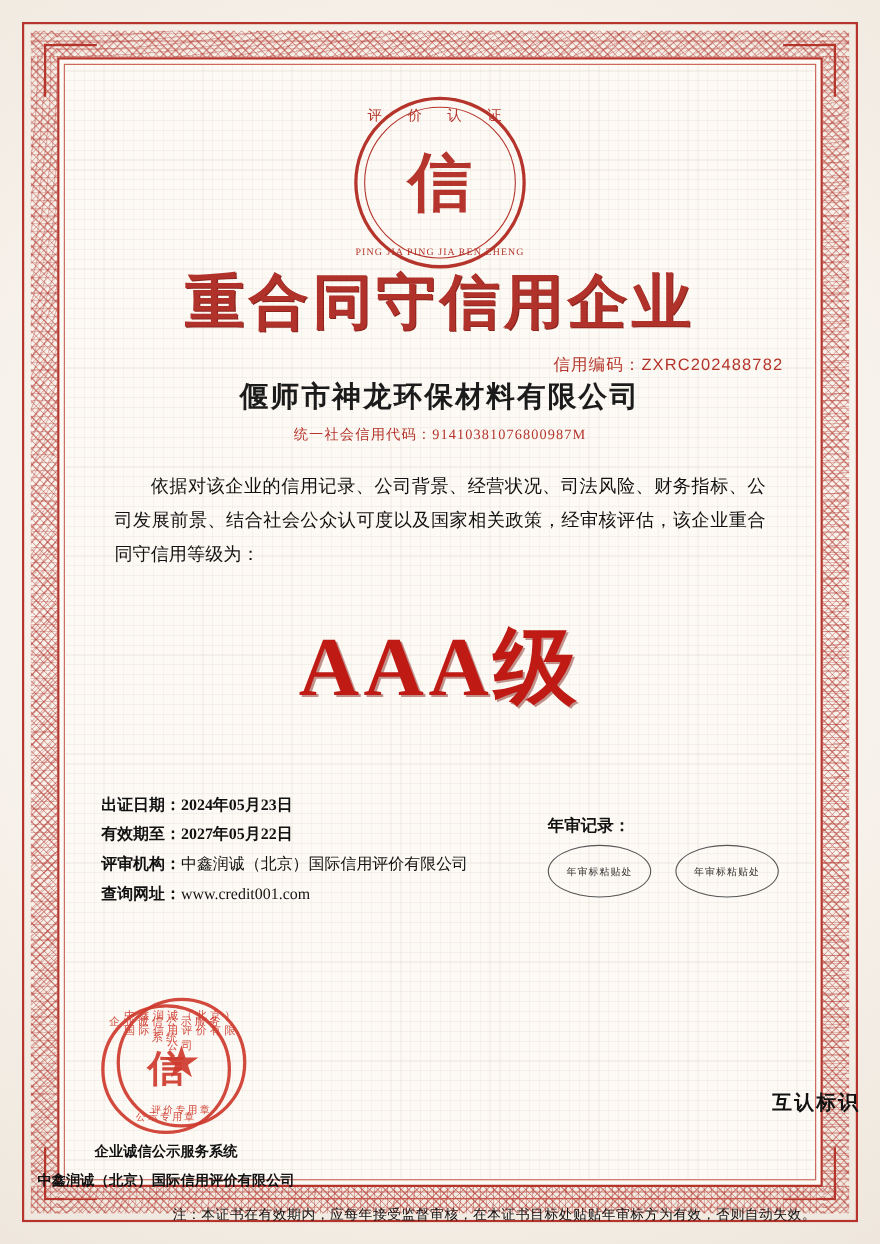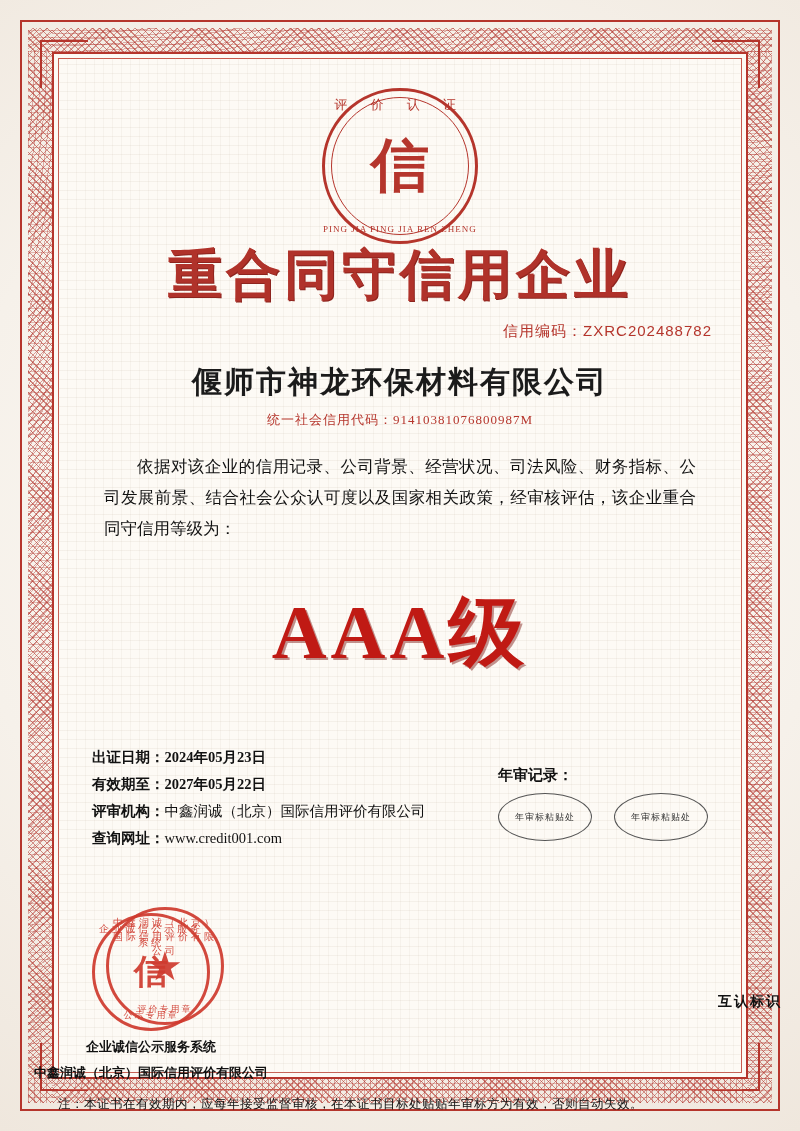--- a/index.html
+++ b/index.html
@@ -113,22 +113,22 @@
   }
   .credit-no{
     margin-top:16px;
     font-size:15px;color:#b5352c;
     font-family:"Liberation Sans", sans-serif;
     text-align:right;
     padding-right:10px;
     letter-spacing:1px;
   }
   .company{
-    margin-top:21px;
-    font-size:30px;font-weight:bold;color:#1b1b1b;
+    margin-top:2px;
+    font-size:26px;font-weight:bold;color:#1b1b1b;
     letter-spacing:2px;
   }
   .usci{
     margin-top:8px;
     font-size:13px;color:#b5352c;letter-spacing:1px;
   }
   .body-text{
     margin:22px 26px 0 26px;
     font-size:16.5px;line-height:31px;
     color:#111;text-align:justify;text-justify:inter-ideograph;
@@ -200,28 +200,28 @@
     font-size:34px;font-weight:bold;color:#1a5fa8;letter-spacing:-2px;
   }
   .qr{
     width:104px;height:104px;margin:0 auto;
     background:
       repeating-linear-gradient(0deg,#111 0 3px,#fff 3px 6px),
       repeating-linear-gradient(90deg,#111 0 3px,#fff 3px 6px);
     background-blend-mode:difference;
     border:2px solid #fff;
   }
-  .cap-small{font-size:14px;color:#111;font-weight:bold;margin-top:8px;letter-spacing:2px;}
+  .cap-small{font-size:18px;color:#111;font-weight:bold;margin-top:8px;letter-spacing:2px;}
   .seal-overlap{position:relative;}
   .seal-b{position:absolute;left:72px;top:-6px;}
   .note{
     position:absolute;left:58px;right:58px;bottom:18px;
     border-top:1px solid #c8584c;
     padding-top:6px;
-    font-size:12.5px;color:#111;text-align:left;letter-spacing:.5px;
+    font-size:12.5px;color:#111;text-align:right;letter-spacing:.5px;
   }
 </style>
 </head>
 <body>
 
 <div class="cert">
   <div class="border-outer"></div>
   <div class="guilloche"></div>
   <div class="border-inner-mask"></div>
   <div class="border-thin"></div>

